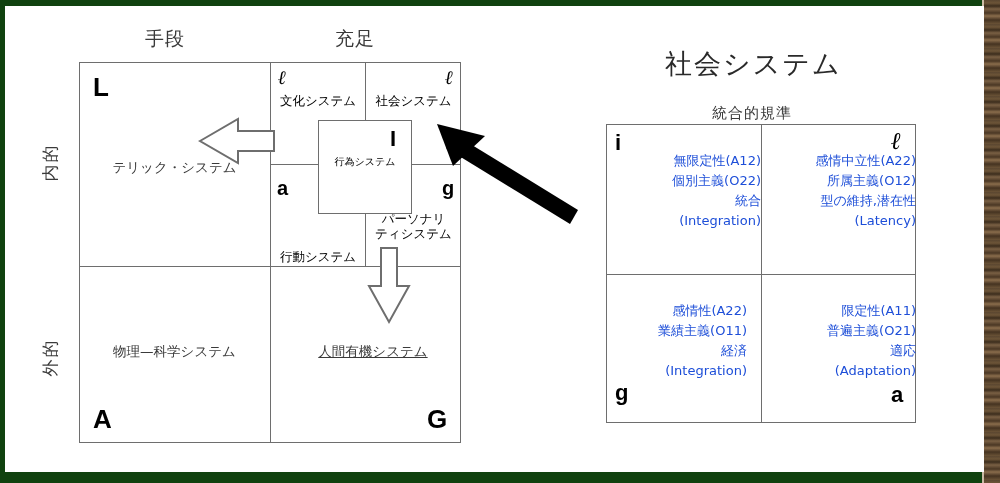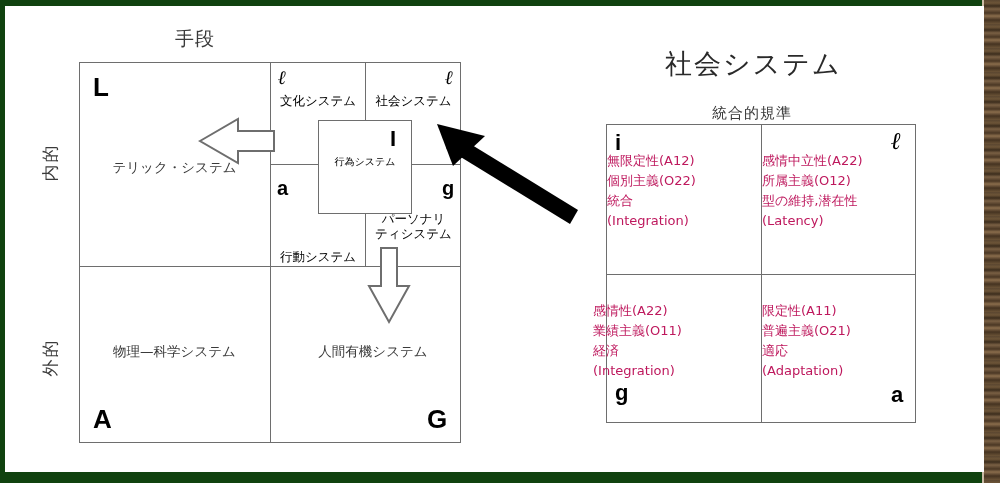--- a/index.html
+++ b/index.html
@@ -75,21 +75,20 @@
     color: #000000;
     line-height: 1;
   }
 
   
   .top-label {
     position: absolute;
     font-size: 19px;
     letter-spacing: 1px;
     color: #3a3a3a;
-    text-align: center;
   }
   
   .side-label {
     position: absolute;
     font-size: 17px;
     letter-spacing: 2px;
     color: #3a3a3a;
     transform: rotate(-90deg);
     transform-origin: 50% 50%;
     text-align: center;
@@ -131,24 +130,24 @@
   }
   #right-subtitle {
     position: absolute;
     font-size: 15px;
     letter-spacing: 1px;
     color: #3a3a3a;
     white-space: nowrap;
   }
   .rt-cell-text {
     position: absolute;
-    text-align: left;
+    text-align: right;
     font-size: 13px;
     line-height: 1.55;
-    color: #be185d;
+    color: #1d4ed8;
     white-space: pre-line;
   }
   .rt-corner {
     position: absolute;
     font-weight: bold;
     color: #000000;
     font-size: 22px;
     line-height: 1;
   }
   .rt-corner-l {
@@ -167,40 +166,41 @@
 
   <div id="green-frame-top"></div>
   <div id="green-frame-left"></div>
   <div id="green-frame-bottom"></div>
   <div id="wood-edge"></div>
   <div id="wood-strip"></div>
 
   <div id="canvas">
 
     <div class="top-label jp" style="left:140px; top:20px; width:100px;">手段</div>
+    <div class="top-label jp" style="left:330px; top:20px; width:100px;">充足</div>
 
     <div class="side-label jp" style="left:10px; top:145px; width:70px;">内的</div>
     <div class="side-label jp" style="left:10px; top:340px; width:70px;">外的</div>
 
     <div class="frame" style="left:74px; top:56px; width:382px; height:381px;"></div>
 
     <div class="vline" style="left:265px; top:56px; height:381px;"></div>
 
     <div class="hline" style="left:74px; top:260px; width:382px;"></div>
 
     <div class="vline" style="left:360px; top:56px; height:204px;"></div>
     <div class="hline" style="left:265px; top:158px; width:191px;"></div>
 
     <div class="corner big-corner" style="left:88px; top:68px;">L</div>
     <div class="corner big-corner" style="left:88px; top:400px;">A</div>
     <div class="corner big-corner" style="left:422px; top:400px;">G</div>
 
     <div class="big-cell-label jp" style="left:74px; top:153px; width:191px;">テリック・システム</div>
     <div class="big-cell-label jp" style="left:74px; top:337px; width:191px;">物理—科学システム</div>
-    <div class="big-cell-label jp" style="left:265px; top:337px; width:206px;">人間有機システム</div>
+    <div class="big-cell-label jp" style="left:265px; top:337px; width:206px;text-decoration:underline;">人間有機システム</div>
 
     <div class="corner small-corner-l" style="left:273px; top:62px;">ℓ</div>
     <div class="corner small-corner-l" style="left:440px; top:62px;">ℓ</div>
     <div class="corner small-corner" style="left:272px; top:172px;">a</div>
     <div class="corner small-corner" style="left:437px; top:172px;">g</div>
 
     <div class="cell-label jp" style="left:266px; top:87px; width:94px;">文化システム</div>
     <div class="cell-label jp" style="left:361px; top:87px; width:95px;">社会システム</div>
     <div class="cell-label jp" style="left:266px; top:211px; width:94px;margin-top:32px;">行動システム</div>
     <div class="cell-label jp" style="left:361px; top:205px; width:95px;">パーソナリ

